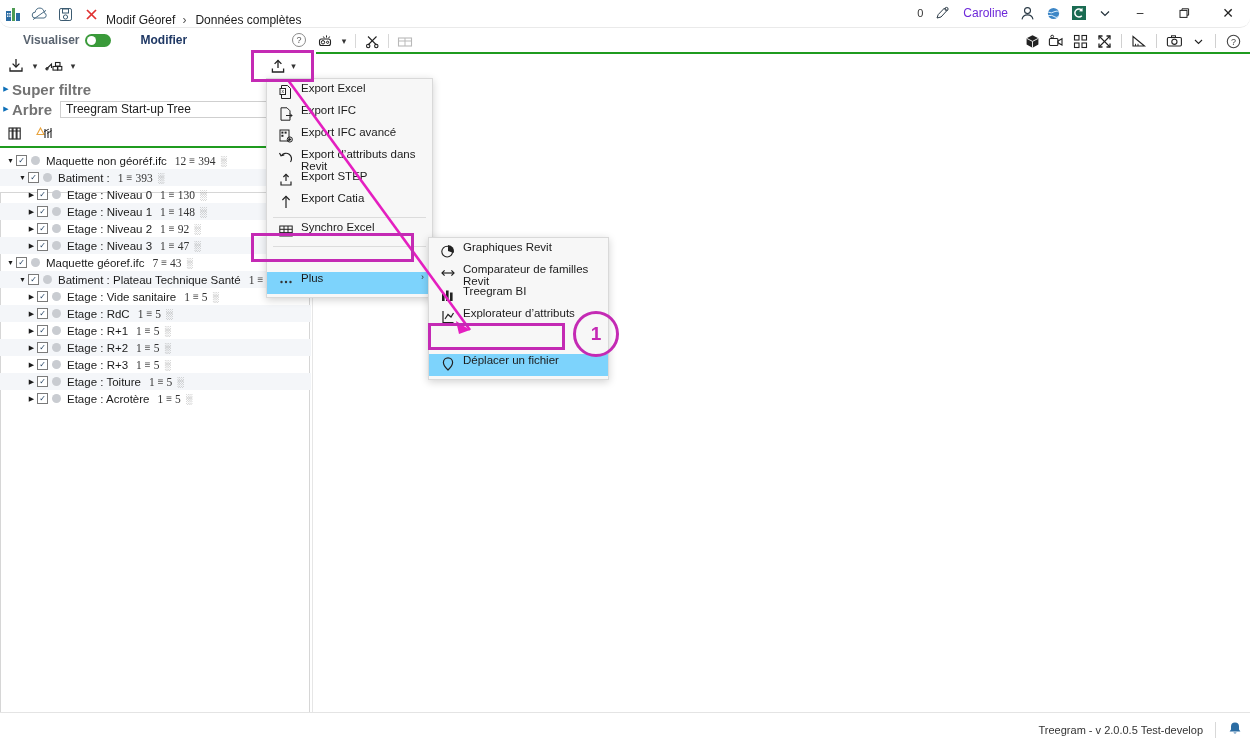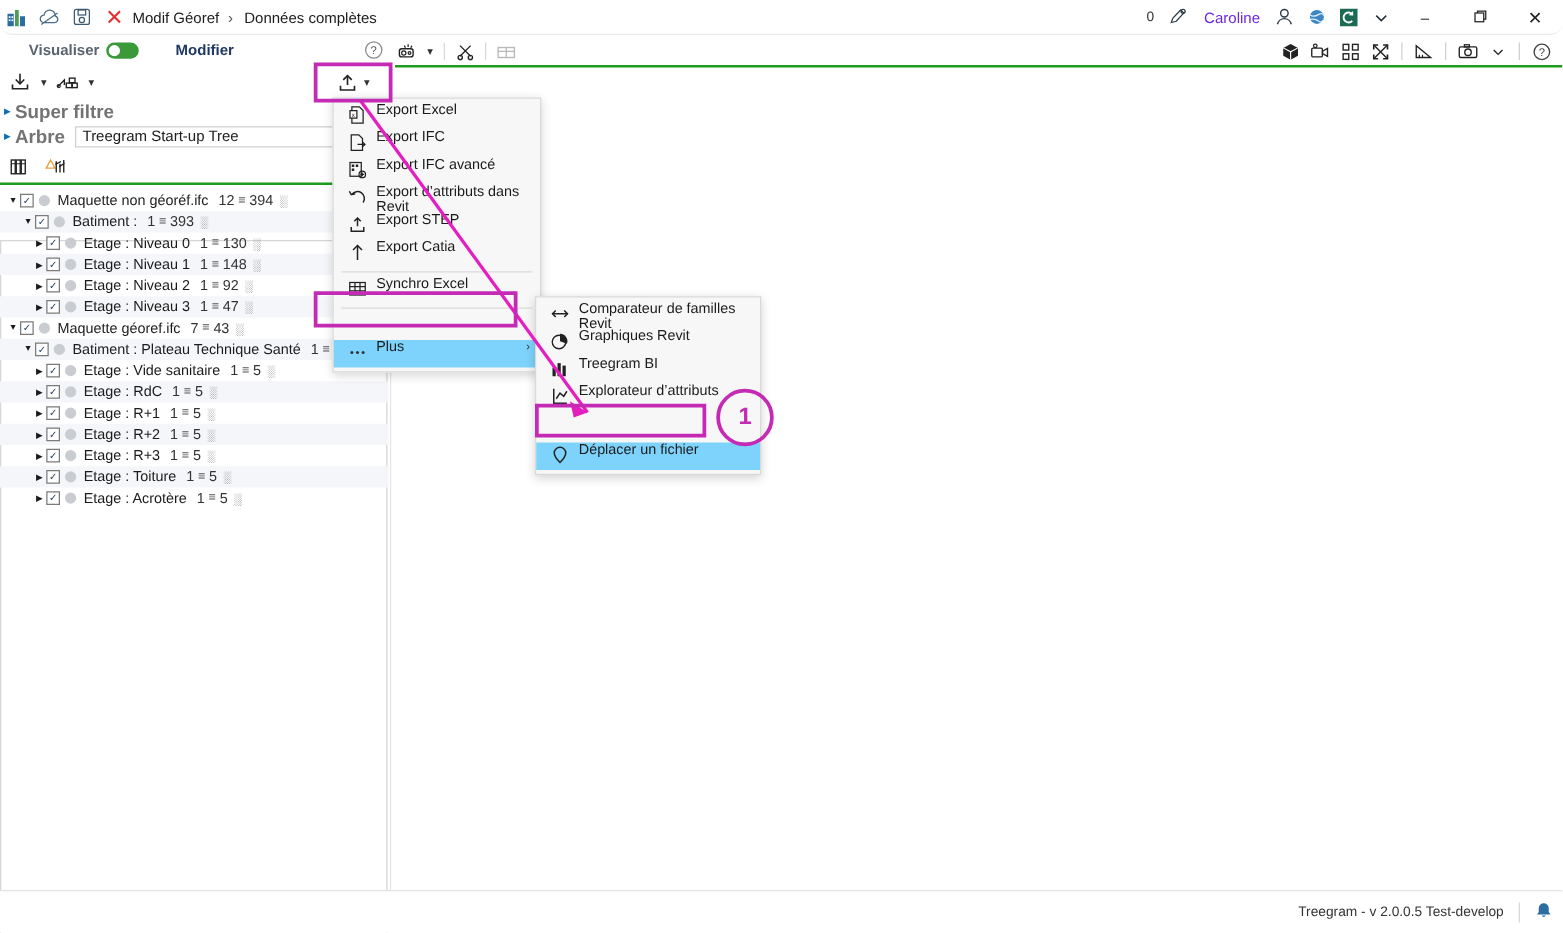--- a/index.html
+++ b/index.html
@@ -10,21 +10,21 @@
     color: #1f1f1f;
     background: #ffffff;
     overflow: hidden;
   }
   #app { position: relative; width: 1250px; height: 746px; }
 
   
   .titlebar {
     position: absolute; left: 0; top: 0; width: 1250px; height: 28px;
     background: #ffffff;
-    display: flex; align-items: center;
+    display: flex; align-items: flex-end;
     border-bottom: 1px solid #eaeaea;
     border-radius: 10px;
   }
   .tb-icon {
     width: 26px; height: 26px; display: flex; align-items: center; justify-content: center;
     flex: 0 0 auto;
   }
   .tb-text { font-size: 12px; color: #202020; margin-left: 2px; }
   .tb-sep { color: #555; margin: 0 7px; font-size: 12px; }
   .tb-right { margin-left: auto; display: flex; align-items: center; height: 28px; }
@@ -106,21 +106,21 @@
   .tcheck {
     width: 11px; height: 11px; border: 1px solid #7a7a7a; background: #fff;
     display: flex; align-items: center; justify-content: center;
     font-size: 8px; color: #1b3a5c; flex: 0 0 auto; margin-right: 4px;
   }
   .tdot {
     width: 9px; height: 9px; border-radius: 50%; background: #c9ccd1;
     flex: 0 0 auto; margin-right: 6px;
   }
   .tlabel { margin-right: 8px; }
-  .tnum { color: #333; margin-right: 3px; }
+  .tnum { color: #333; margin-right: 3px; font-family: Liberation Serif, serif; }
   .tsym { color: #555; font-size: 10px; margin-right: 3px; }
   .tgrid { color: #666; font-size: 9px; letter-spacing: -1px; margin-left: 2px; }
   .panel-border {
     position: absolute; left: 0; top: 140px; width: 310px; height: 572px;
     border: 1px solid #d6d6d6; pointer-events: none;
   }
 
   
   .canvas {
     position: absolute; left: 312px; top: 52px; width: 938px; height: 660px;
@@ -700,35 +700,35 @@
         </span>
         <span class="mlabel">Plus</span>
         <span class="msub">›</span>
       </div>
     </div>
 
   <div class="menu" id="sub-menu">
       <div class="mitem">
         <span class="mic">
           <svg width="16" height="16" viewBox="0 0 16 16">
+            <path d="M8 8 L8 2 A6 6 0 0 1 13.6 10 Z" fill="#222"></path>
+            <circle cx="7.2" cy="8.6" r="5.4" fill="none" stroke="#222" stroke-width="1.1"></circle>
+          </svg>
+        </span>
+        <span class="mlabel">Graphiques Revit</span>
+      </div>
+      <div class="mitem">
+        <span class="mic">
+          <svg width="16" height="16" viewBox="0 0 16 16">
             <line x1="2" y1="8" x2="14" y2="8" stroke="#222" stroke-width="1.2"></line>
             <polyline points="4.6,5.4 2,8 4.6,10.6" fill="none" stroke="#222" stroke-width="1.2"></polyline>
             <polyline points="11.4,5.4 14,8 11.4,10.6" fill="none" stroke="#222" stroke-width="1.2"></polyline>
           </svg>
         </span>
         <span class="mlabel">Comparateur de familles Revit</span>
-      </div>
-      <div class="mitem">
-        <span class="mic">
-          <svg width="16" height="16" viewBox="0 0 16 16">
-            <path d="M8 8 L8 2 A6 6 0 0 1 13.6 10 Z" fill="#222"></path>
-            <circle cx="7.2" cy="8.6" r="5.4" fill="none" stroke="#222" stroke-width="1.1"></circle>
-          </svg>
-        </span>
-        <span class="mlabel">Graphiques Revit</span>
       </div>
       <div class="mitem">
         <span class="mic">
           <svg width="16" height="16" viewBox="0 0 16 16">
             <rect x="2" y="7" width="2.6" height="7" fill="#222"></rect>
             <rect x="6" y="3.5" width="2.6" height="10.5" fill="#222"></rect>
             <rect x="10" y="5.5" width="2.6" height="8.5" fill="#222"></rect>
           </svg>
         </span>
         <span class="mlabel">Treegram BI</span>

